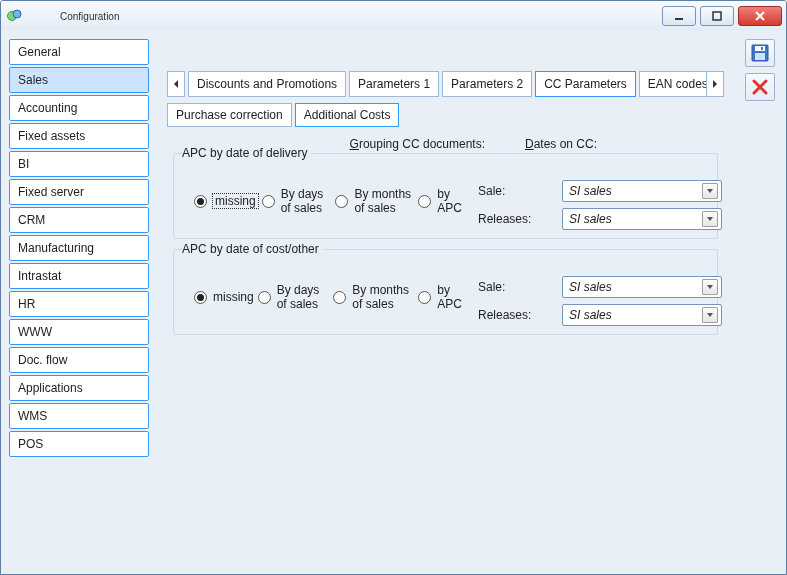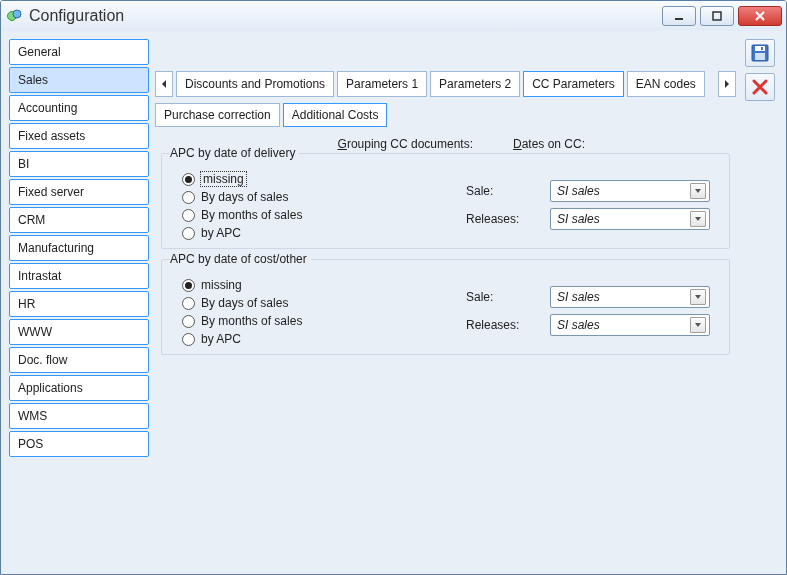--- a/index.html
+++ b/index.html
@@ -33,21 +33,21 @@
     height:30px;
     display:flex;align-items:center;
     padding:0 4px 0 6px;
     background:linear-gradient(#f8fbff,#e2ebf6);
   }
   .titlebar .app-icon{
     width:16px;height:16px;margin-right:6px;
     position:relative;flex:0 0 auto;
   }
   .titlebar .app-icon svg{display:block;}
-  .titlebar .title-text{flex:1;color:#333;font-size:16px;}
+  .titlebar .title-text{flex:1;color:#333;font-size:10px;margin-left:31px;}
   .win-btns{display:flex;gap:4px;}
   .win-btn{
     width:34px;height:20px;
     border:1px solid #7a95b4;border-radius:3px;
     background:linear-gradient(#f8fbff,#dbe6f3);
     display:flex;align-items:center;justify-content:center;
     cursor:default;
   }
   .win-btn.close{
     width:44px;
@@ -56,21 +56,21 @@
   }
   .win-btn.close svg{stroke:#fff;}
   .win-btn svg{display:block;}
 
   
   .client{
     flex:1;
     background:var(--bg);
     display:flex;
     padding:8px 8px 8px 8px;
-    gap:6px;
+    gap:18px;
     overflow:hidden;
   }
   .sidebar{
     width:140px;flex:0 0 140px;
     display:flex;flex-direction:column;
     gap:0;
     background:var(--bg);
   }
   .side-item{
     background:#fff;
@@ -157,21 +157,21 @@
   .groupbox .legend{
     position:relative;top:-12px;left:0;
     background:var(--bg);padding:0 4px 0 0;
     display:inline-block;
     margin-bottom:-6px;
   }
   .group-content{
     display:flex;gap:16px;
   }
   .radio-col{
-    display:flex;flex-direction:column;gap:4px;
+    display:flex;flex-direction:row;gap:4px;
     width:280px;flex:0 0 280px;
     padding-left:12px;
   }
   .radio-row{display:flex;align-items:center;gap:6px;}
   .radio-dot{
     width:13px;height:13px;border:1px solid #555;border-radius:50%;
     display:inline-flex;align-items:center;justify-content:center;
     background:#fff;flex:0 0 auto;
   }
   .radio-dot.checked::after{

